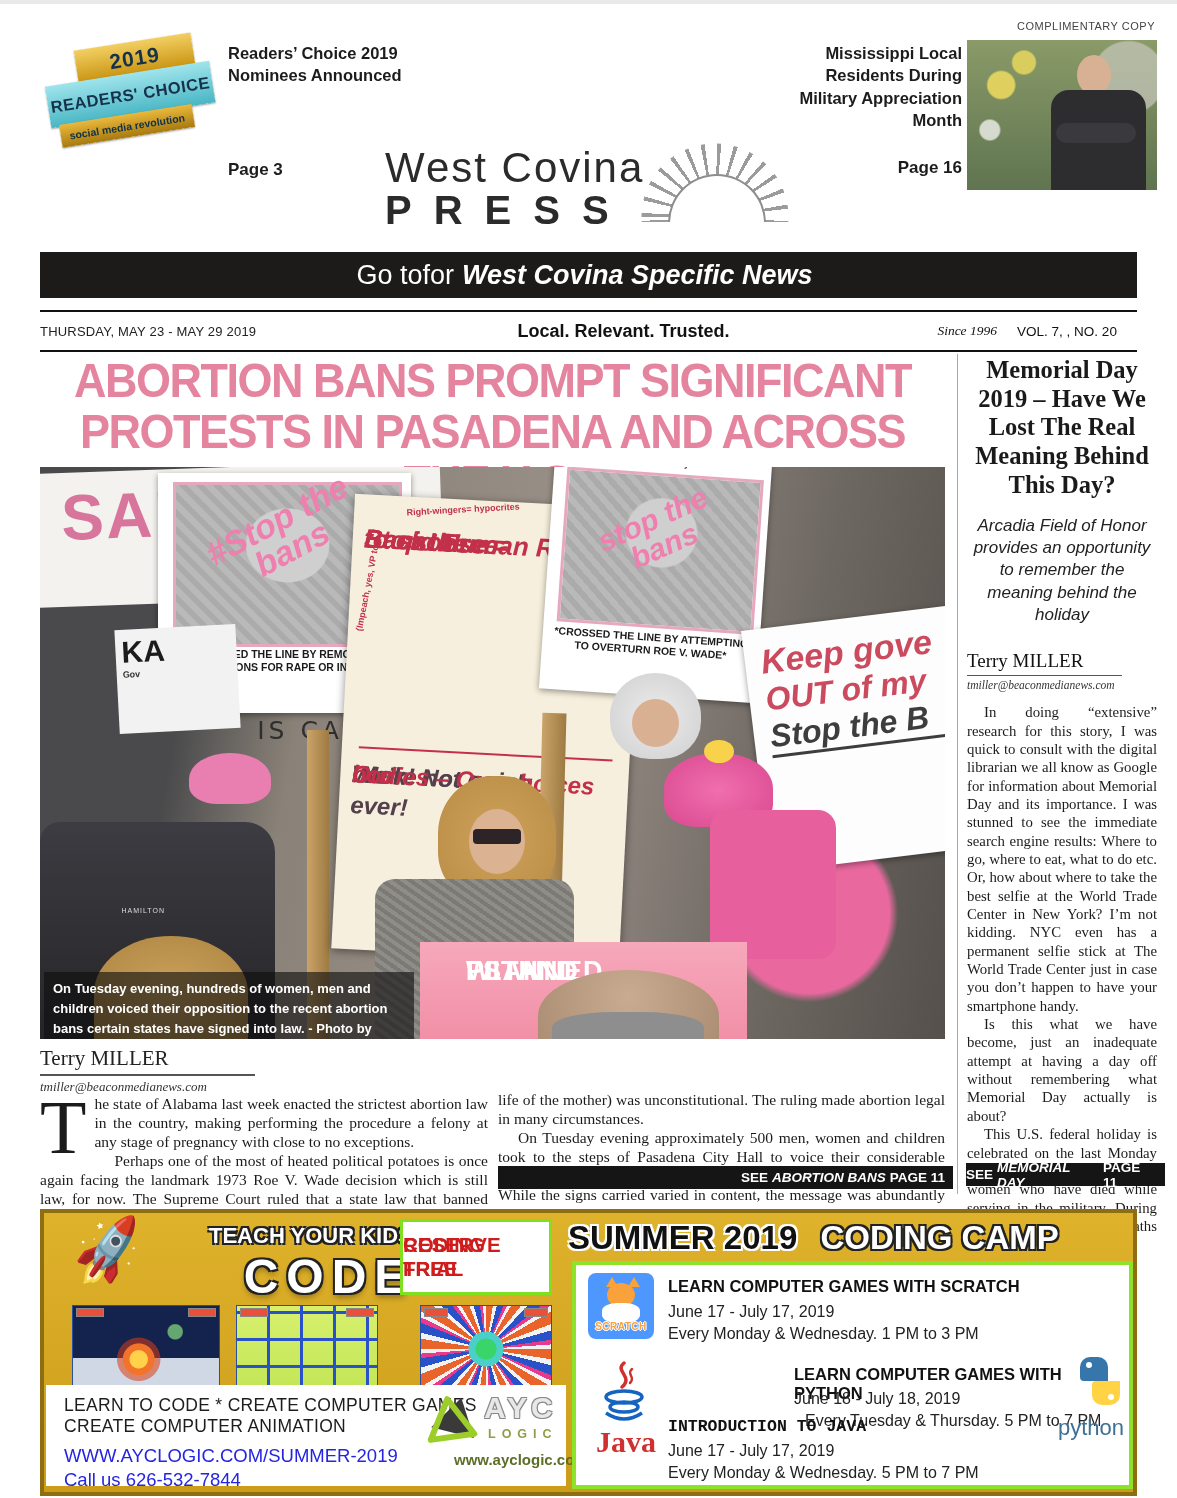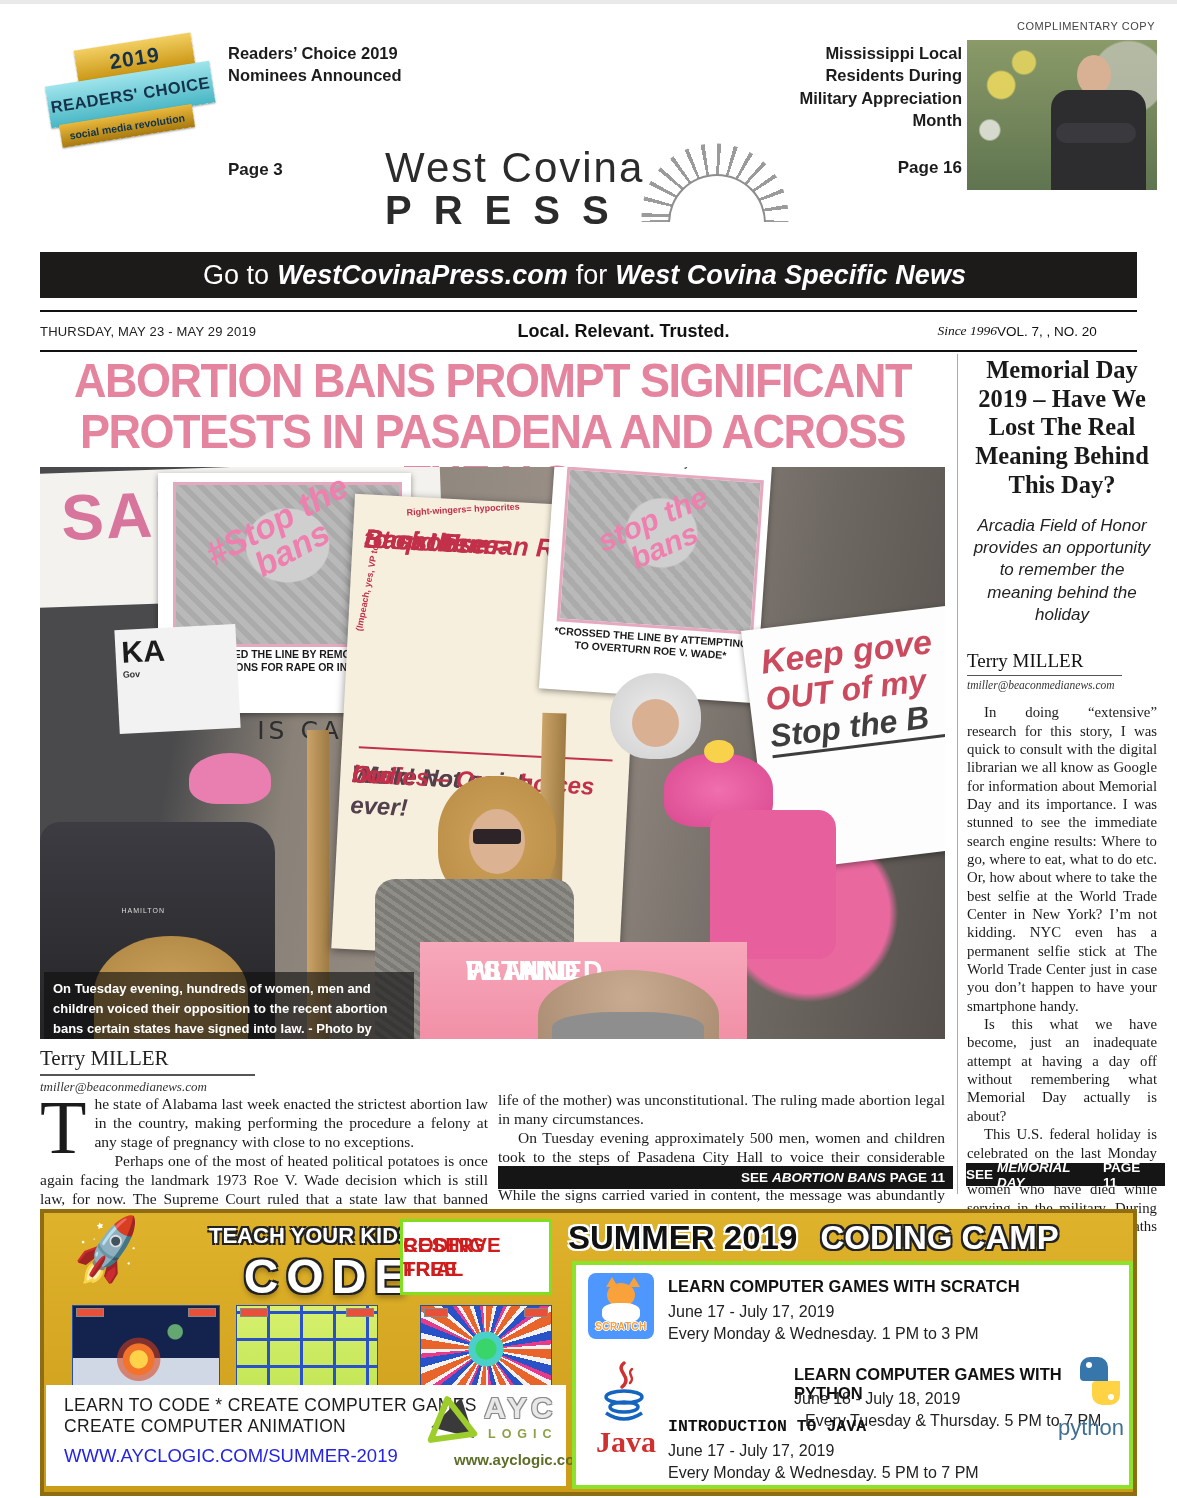--- a/index.html
+++ b/index.html
@@ -42,21 +42,21 @@
 
   
   .web-banner{left:40px;top:248px;width:1097px;height:46px;background:#1d1a1a;color:#fff;
      display:flex;align-items:center;justify-content:center;font-size:27px;}
   .web-banner b{font-style:italic;margin:0 8px;}
   .dateline{left:40px;top:306px;width:1097px;height:38px;border-top:2px solid #111;border-bottom:2px solid #111;
      display:flex;align-items:center;}
   .dateline .d{font-size:13px;letter-spacing:.2px;color:#222;width:330px;}
   .dateline .t{font-size:18px;font-weight:bold;text-align:center;flex:1;}
   .dateline .s{font-size:13.5px;font-style:italic;font-family:"Liberation Serif",serif;width:120px;text-align:right;}
-  .dateline .v{font-size:13.5px;width:140px;text-align:left;}
+  .dateline .v{font-size:13.5px;width:140px;text-align:center;}
 
   
   .headline{left:40px;top:352px;width:905px;text-align:center;color:#e5849f;font-weight:bold;
      font-size:45px;line-height:1.04;letter-spacing:-1.5px;transform:scale(1,1.08);transform-origin:top center;}
   .photo{left:40px;top:463px;width:905px;height:572px;overflow:hidden;
      background:
        radial-gradient(circle at 12% 88%, #caa25e 0 7%, transparent 8%),
        radial-gradient(circle at 85% 78%, #e9699f 0 9%, transparent 10%),
        radial-gradient(circle at 96% 55%, #e3e3e3 0 6%, transparent 7%),
        linear-gradient(100deg,#4a4a4c 0 18%,#8a8278 30%,#9a9088 55%,#6e6862 80%,#55504c 100%);}
@@ -238,21 +238,20 @@
     <div class="rays"></div>
       <div class="arc"></div>
   </div>
   <div class="abs logo">
     <div class="top">West Covina</div>
     <div class="bot">PRESS</div>
   </div>
 
   <div class="abs web-banner">
     <span>Go to</span>
-    <b>WestCovinaPress.com</b>
     <span>for</span>
     <b>West Covina Specific News</b>
   </div>
 
   <div class="abs dateline">
     <span class="d">THURSDAY, MAY 23 - MAY 29 2019</span>
     <span class="t">Local. Relevant. Trusted.</span>
     <span class="s">Since 1996</span>
     <span class="v">VOL. 7, , NO. 20</span>
   </div>
@@ -407,20 +406,21 @@
     </div>
     <div class="thumb t3">
       <div class="tb" style="left:3px;width:22px;"></div>
         <div class="tb" style="right:3px;width:22px;"></div>
     </div>
 
     <div class="strip">
       <span class="i1">LEARN TO CODE  * CREATE COMPUTER GAMES</span>
       <span class="i2">CREATE COMPUTER ANIMATION</span>
       <span class="u1">WWW.AYCLOGIC.COM/SUMMER-2019</span>
+      <span class="u2">Call us 626-532-7844</span>
       <div class="ayc">
         <svg width="54" height="52" viewBox="0 0 54 52">
           <polygon points="30,4 52,40 8,40" fill="#3a3a3a" transform="rotate(14 30 26)"></polygon>
           <polygon points="24,6 46,44 2,44" fill="none" stroke="#9ccd2a" stroke-width="6" stroke-linejoin="round" transform="rotate(-8 24 26)"></polygon>
         </svg>
         <div class="nm">AYC</div>
         <div class="lg">LOGIC</div>
         <div class="ur">www.ayclogic.com</div>
       </div>
     </div>

